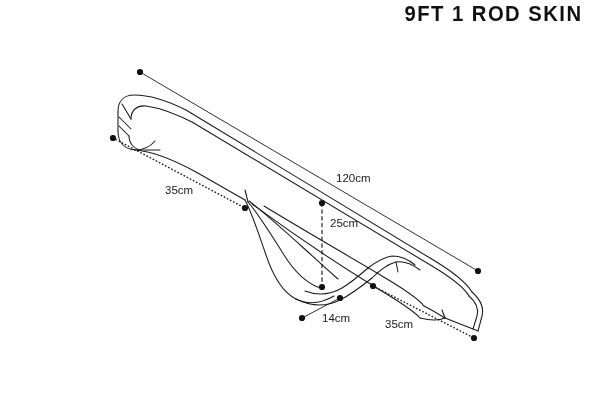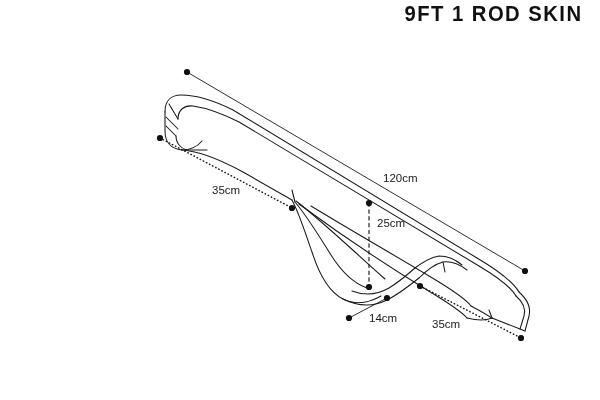--- a/index.html
+++ b/index.html
@@ -11,21 +11,20 @@
     width: 600px;
     height: 400px;
     position: relative;
     overflow: hidden;
     font-family: "Liberation Sans", sans-serif;
   }
   #product-diagram-page {
     position: absolute;
     inset: 0;
     background: #ffffff;
-    margin-left: 47px;
   }
   #page-title {
     position: absolute;
     right: 17px;
     top: 1px;
     font-family: "Liberation Sans", sans-serif;
     font-weight: bold;
     font-size: 22px;
     letter-spacing: 1.6px;
     color: #111111;

